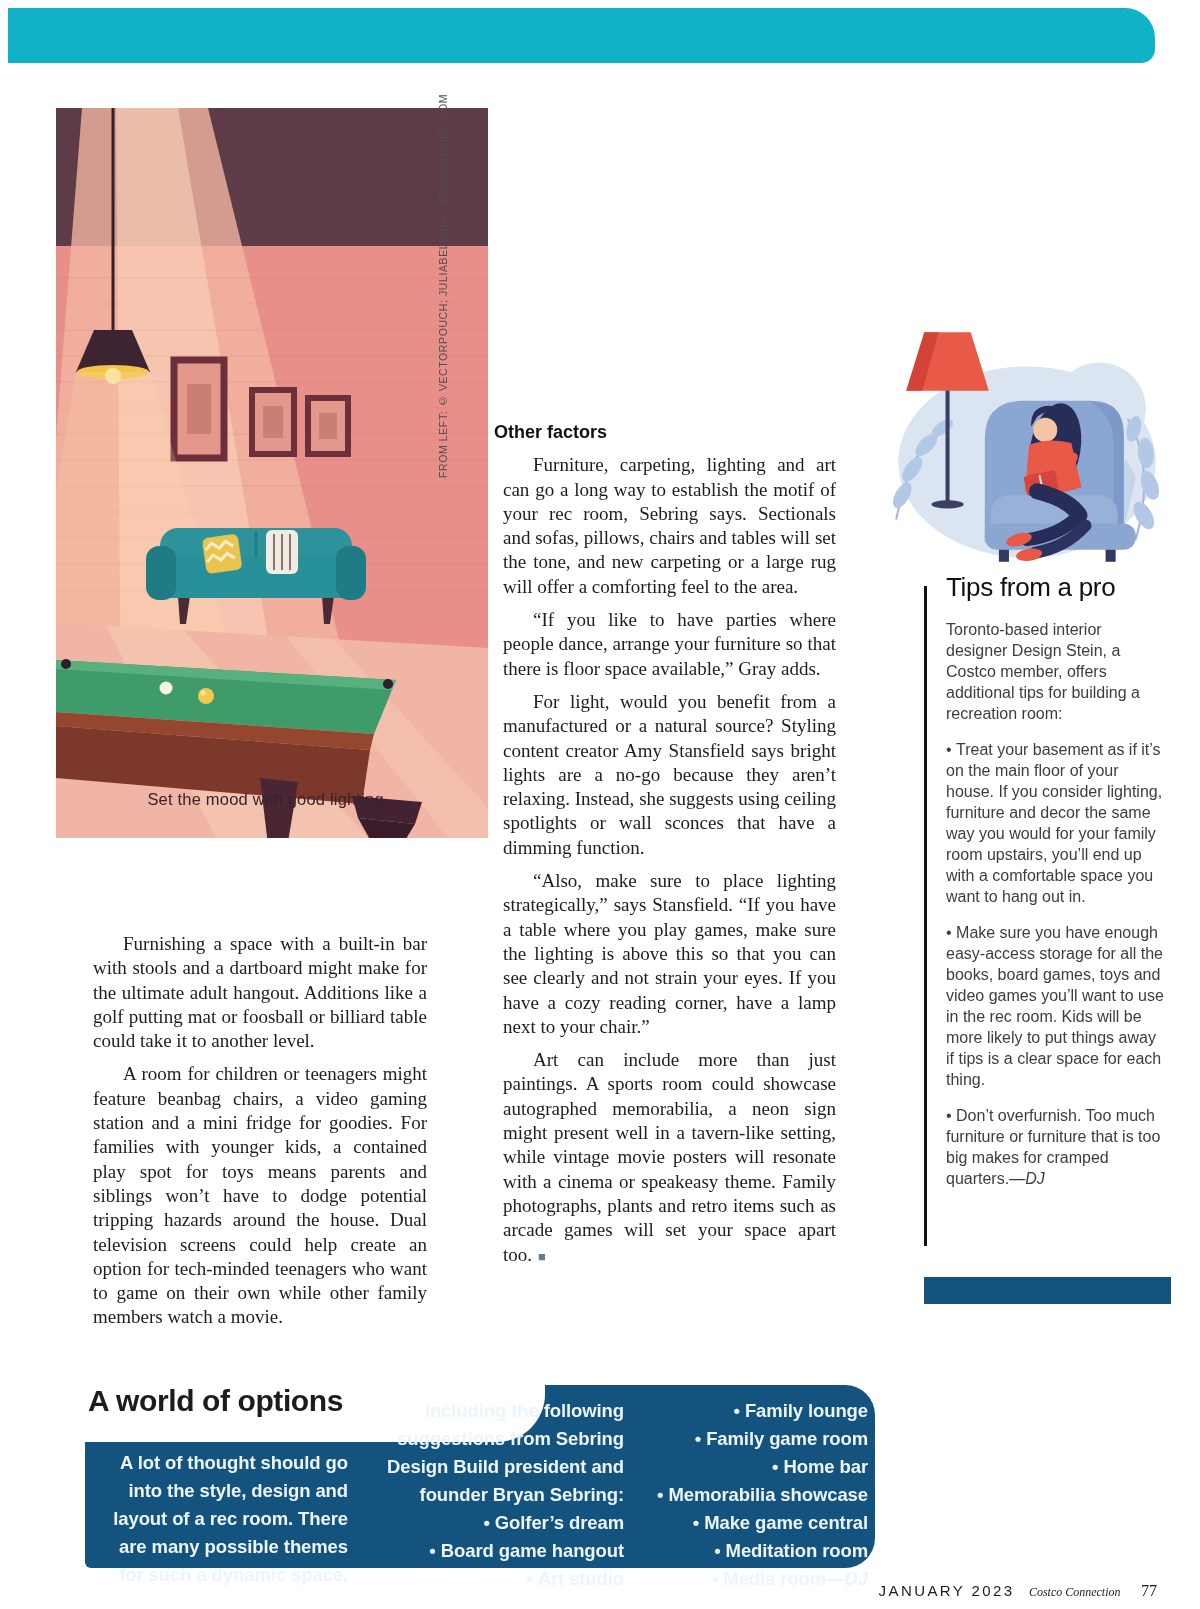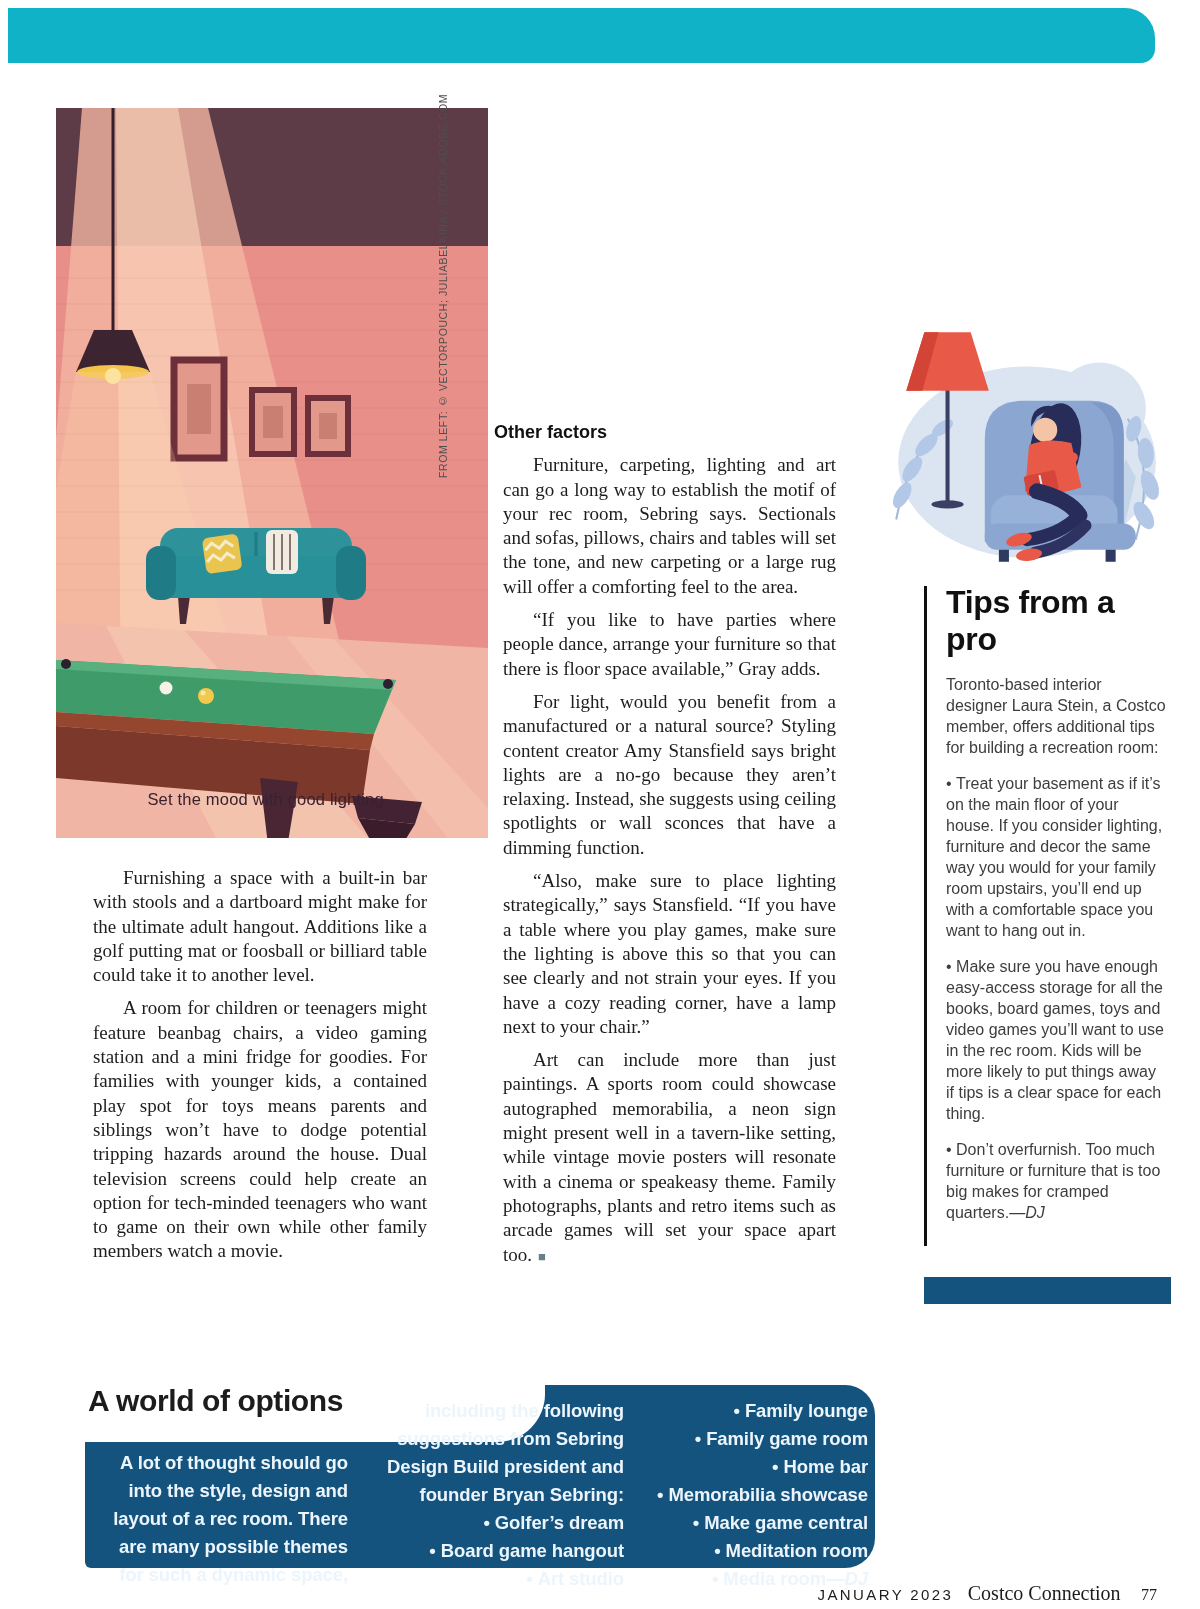--- a/index.html
+++ b/index.html
@@ -18,33 +18,33 @@
 
   
   .credit{position:absolute;left:437px;top:110px;height:368px;
         writing-mode:vertical-rl;transform:rotate(180deg);
         font-size:10.5px;letter-spacing:.6px;color:#4f4f4f;white-space:nowrap;}
 
   
   .col{position:absolute;font-family:"Liberation Serif",serif;font-size:19px;line-height:24.3px;
        color:#1d1d1d;text-align:justify;}
   .col p{margin:9px;text-indent:30px;}
-  .col-left{left:84px;top:857px;width:352px;}
+  .col-left{left:84px;top:923px;width:352px;}
   .col-mid{left:494px;top:404px;width:351px;}
   .col-mid h3{margin:16px 0 3px 0;font-family:"Liberation Sans",sans-serif;font-size:18px;
        font-weight:700;color:#111;text-indent:0;}
   .endmark{font-size:13px;color:#64808a;margin-left:6px;font-family:"Liberation Sans",sans-serif;}
 
   
   .reading{position:absolute;left:866px;top:326px;width:302px;height:240px;}
 
   
   .siderule{position:absolute;left:924px;top:586px;width:3px;height:660px;background:#101010;}
   .sidebar{position:absolute;left:946px;top:572px;width:220px;color:#3d3d3d;}
-  .sidebar h2{margin:12px 0 16px 0;font-size:32px;font-weight:700;color:#101010;letter-spacing:-.3px;}
+  .sidebar h2{margin:0 0 16px 0;font-size:26px;font-weight:400;color:#101010;letter-spacing:-.3px;}
   .sidebar p{margin:0;font-size:16px;line-height:21px;}
   .sidebar p.blt{margin-top:15px;}
   .sidebar p.blt::before{content:"\2022\00a0";}
   .sidebar em{}
   .navybar{position:absolute;left:924px;top:1277px;width:247px;height:27px;background:#15537f;}
 
   
   .optbox{position:absolute;left:85px;top:1385px;width:790px;height:183px;background:#15537f;
           border-radius:6px 30px 30px 6px;}
   .optnotch{position:absolute;left:0;top:0;width:460px;height:57px;background:#ffffff;
@@ -58,21 +58,21 @@
   .optcol2{left:368px;top:1397px;width:256px;}
   .optcol3{left:628px;top:1397px;width:240px;}
   .optcol .blt2::before{content:"\2022\00a0";}
   .optcol2 .blt2{padding-left:22px;}
   .optcol em{font-style:italic;}
 
   
   .footer{position:absolute;left:700px;top:1582px;width:457px;text-align:right;color:#1c1c1c;
           white-space:nowrap;}
   .f-month{font-size:15px;letter-spacing:2.4px;font-weight:500;}
-  .f-mag{font-family:"Liberation Serif",serif;font-size:20px;margin-left:10px;text-align:center;}
+  .f-mag{font-family:"Liberation Serif",serif;font-style:italic;font-size:12px;margin-left:10px;text-align:center;}
   .f-num{font-family:"Liberation Serif",serif;font-size:16px;margin-left:16px;}
 </style>
 </head>
 <body>
 
 <div class="page">
 
   <div class="topbar"></div>
 
   <div class="hero">
@@ -214,21 +214,21 @@
       <path d="M212,188 Q192,208 160,212" stroke="#272c58" stroke-width="13" fill="none" stroke-linecap="round"></path>
       <path d="M218,198 Q198,220 168,225" stroke="#2d3260" stroke-width="12" fill="none" stroke-linecap="round"></path>
       <ellipse cx="152" cy="212" rx="13" ry="6" transform="rotate(-15 152 212)" fill="#e85948"></ellipse>
       <ellipse cx="162" cy="227" rx="13" ry="6" transform="rotate(-8 162 227)" fill="#e85948"></ellipse>
     </g>
   </svg>
 
   <div class="siderule"></div>
   <div class="sidebar">
     <h2>Tips from a pro</h2>
-    <p class="intro">Toronto-based interior designer Laura Stein, a Costco member, offers additional tips for building a recreation room:</p>
+    <p class="intro">Toronto-based interior designer Design Stein, a Costco member, offers additional tips for building a recreation room:</p>
     <p class="blt"><span>Treat your basement as if it’s on the main floor of your house. If you consider lighting, furniture and decor the same way you would for your family room upstairs, you’ll end up with a comfortable space you want to hang out in.</span></p>
     <p class="blt"><span>Make sure you have enough easy-access storage for all the books, board games, toys and video games you’ll want to use in the rec room. Kids will be more likely to put things away if tips is a clear space for each thing.</span></p>
     <p class="blt"><span>Don’t overfurnish. Too much furniture or furniture that is too big makes for cramped quarters.</span><em>—DJ</em></p>
   </div>
   <div class="navybar"></div>
 
   <div class="optbox">
     <div class="optnotch"></div>
   </div>
   <h2 class="optheading">A world of options</h2>

